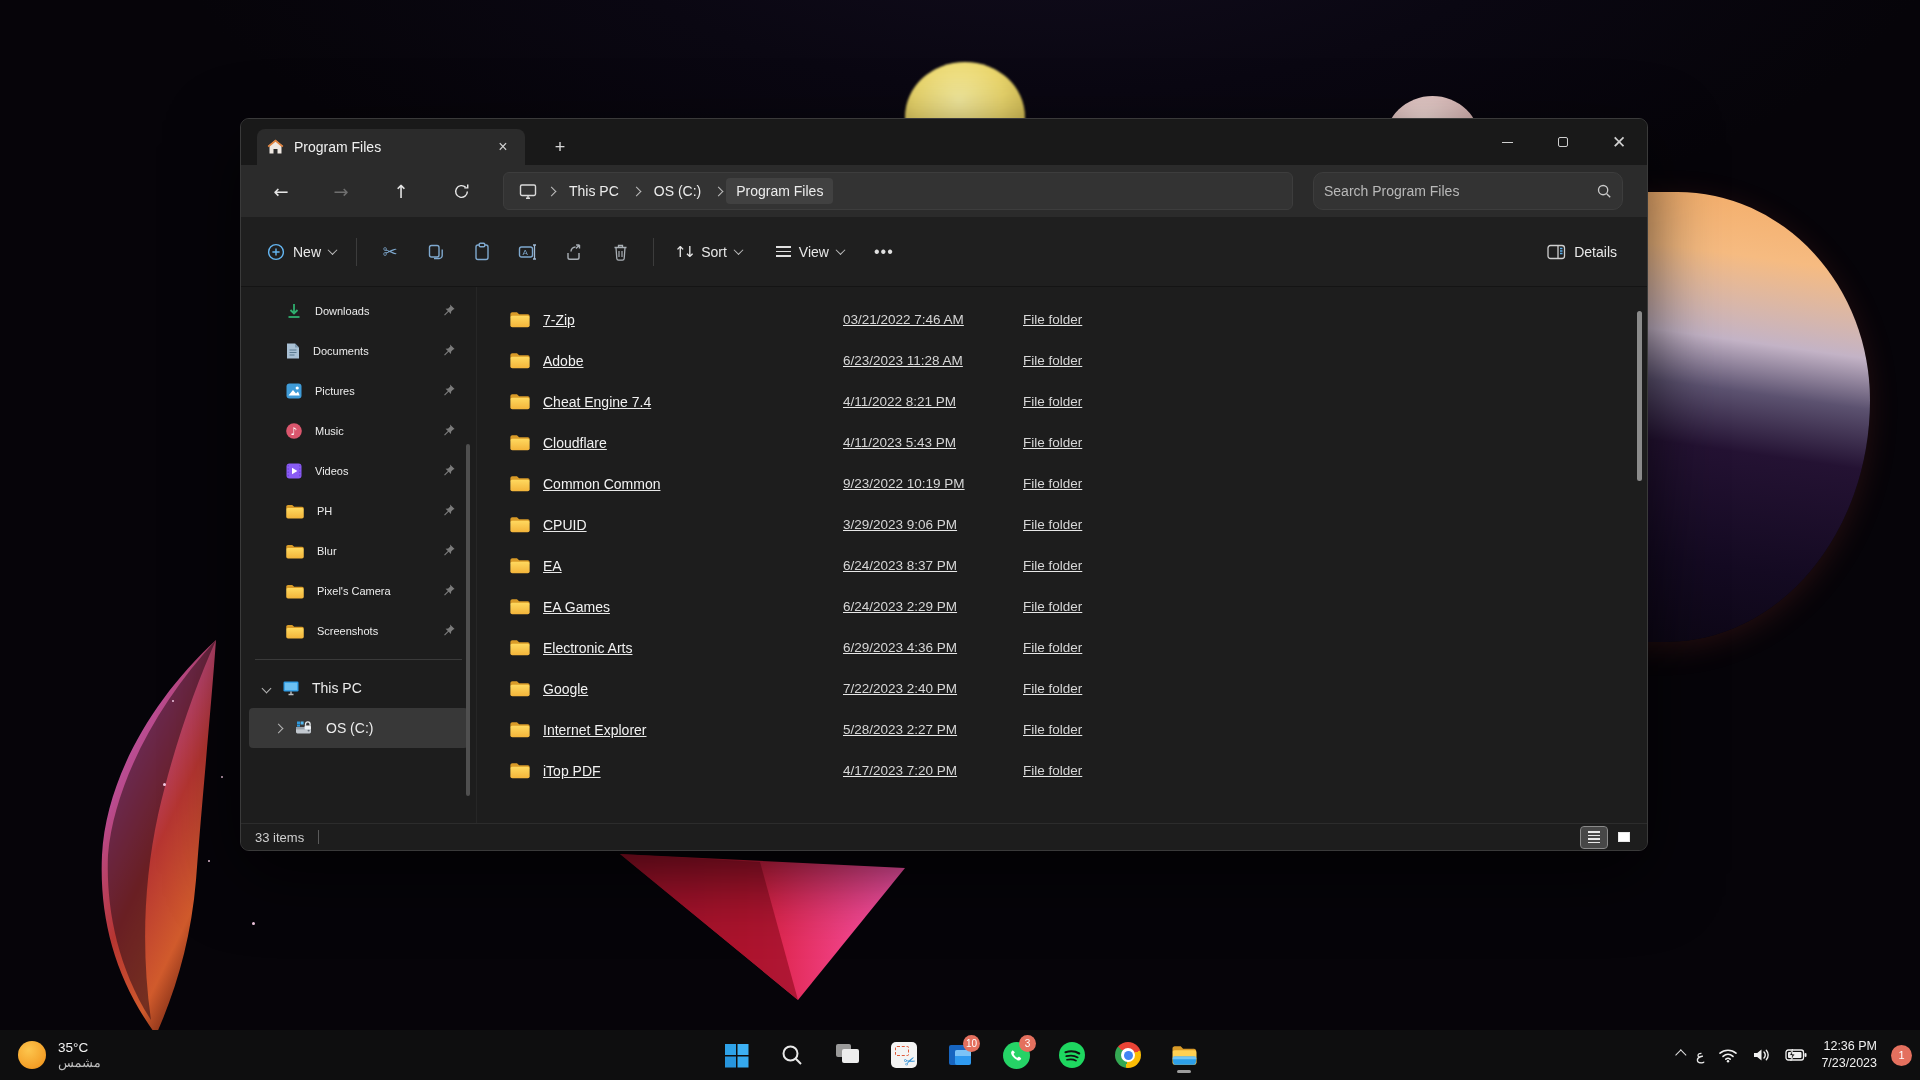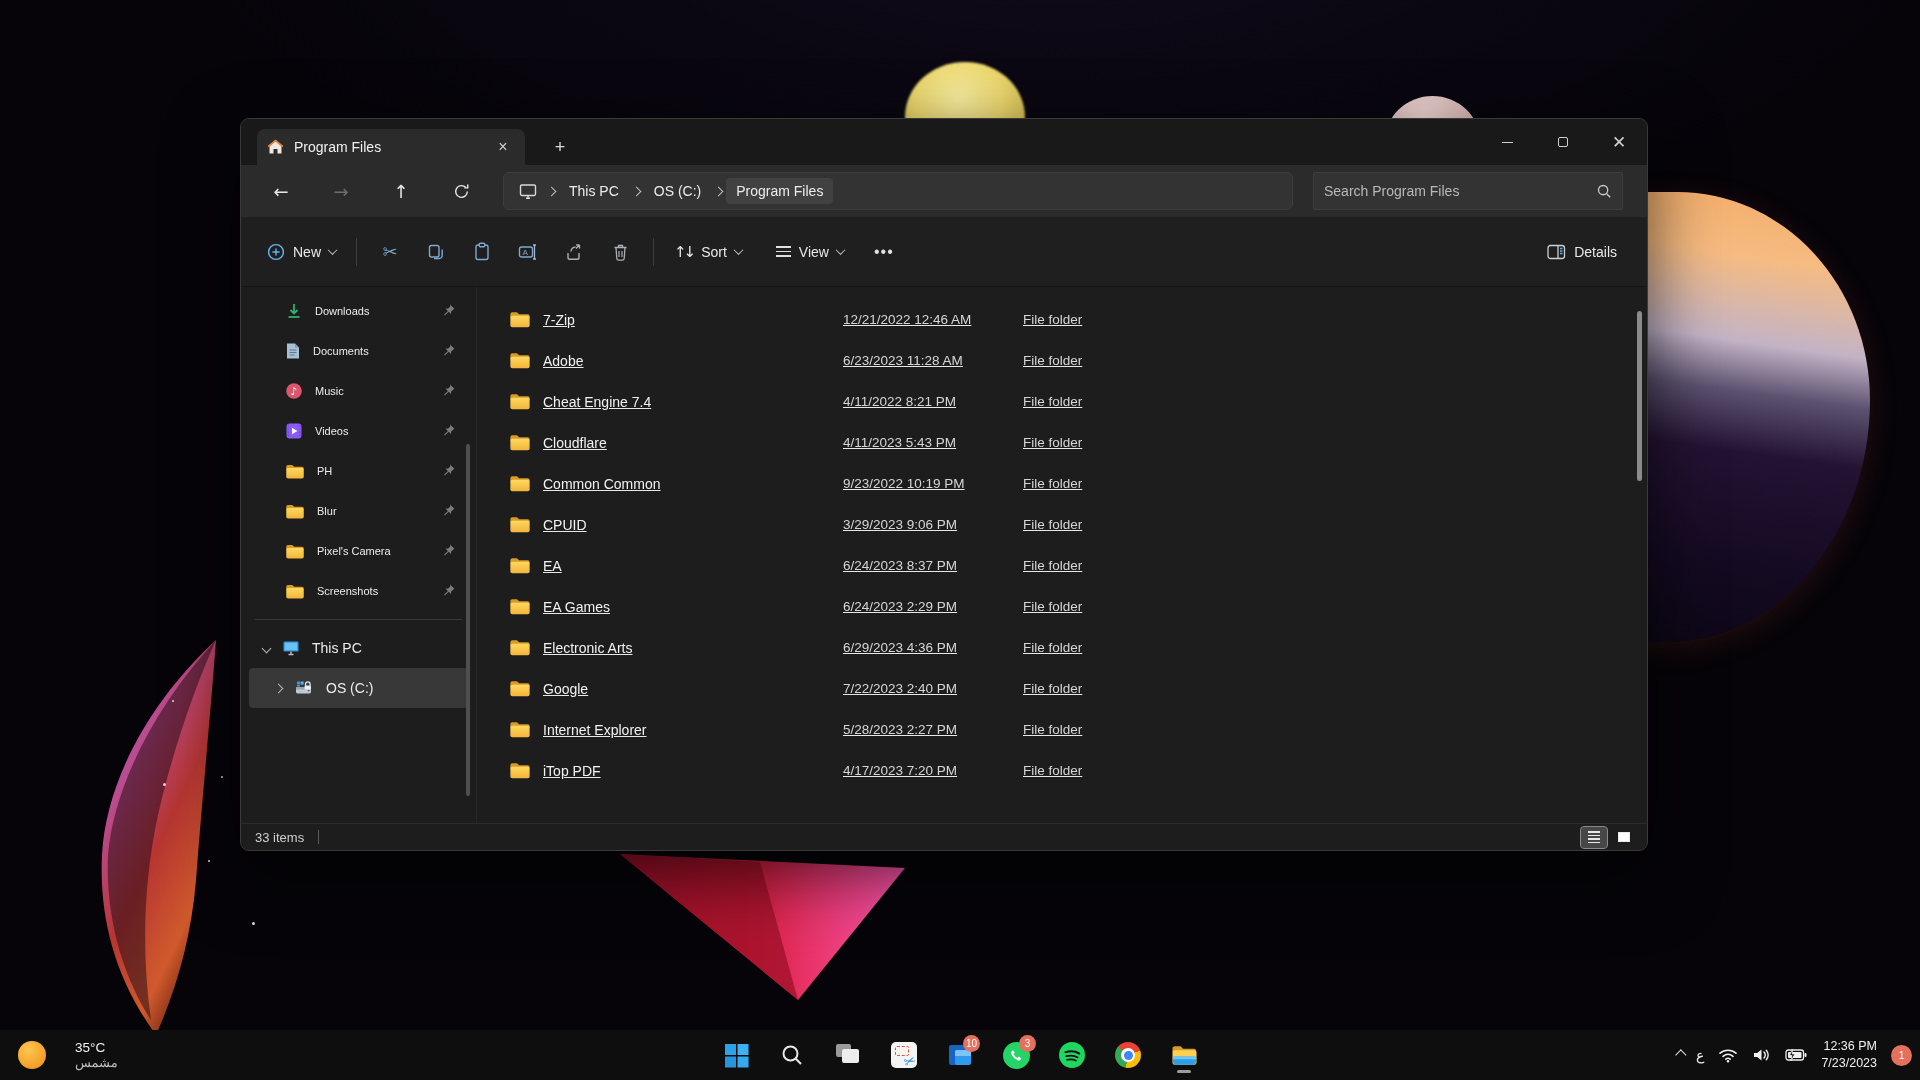--- a/index.html
+++ b/index.html
@@ -48,21 +48,21 @@
   .navbtn.fwd { color:#6f6f6f; margin-left:24px; }
   .navbtn.up { margin-left:24px; }
   .navbtn.refresh { margin-left:24px; }
   .breadcrumb { position:absolute; left:262px; top:7px; width:790px; height:38px; background:#333333;
     border:1px solid #3d3d3d; border-radius:6px; display:flex; align-items:center; padding:0 8px; }
   .bc-item { font-size:14px; color:#ececec; padding:5px 10px; border-radius:4px; white-space:nowrap; }
   .bc-item.current { background:#414141; }
   .bc-sep { width:7px; height:7px; border-right:1.4px solid #bdbdbd; border-bottom:1.4px solid #bdbdbd;
     transform:rotate(-45deg); margin:0 4px; }
   .searchbox { position:absolute; right:24px; top:7px; width:310px; height:38px; background:#333333;
-    border:1px solid #3d3d3d; border-radius:1px; display:flex; align-items:center; padding:0 10px; }
+    border:1px solid #3d3d3d; border-radius:10px; display:flex; align-items:center; padding:0 10px; }
   .searchbox input { flex:1; background:transparent; border:none; outline:none; color:#dedede;
     font-size:14px; font-family:"Liberation Sans",sans-serif; }
   .searchbox input::placeholder { color:#b9b9b9; }
 
   .toolbar { position:relative; height:70px; background:#1f1f1f; border-bottom:1px solid #141414;
     display:flex; align-items:center; padding:0 16px; }
   .tbtn { display:flex; align-items:center; gap:8px; padding:8px 10px; border-radius:5px;
     font-size:14px; color:#e8e8e8; }
   .tool-ico { width:34px; height:34px; display:flex; align-items:center; justify-content:center;
     border-radius:5px; margin:0 6px; }
@@ -116,21 +116,21 @@
   .viewtoggles { position:absolute; right:10px; display:flex; gap:4px; }
   .vt { width:26px; height:21px; display:flex; align-items:center; justify-content:center; border-radius:3px; }
   .vt.active { background:#474747; outline:1px solid #8a8a8a; }
   .vt-lines { display:flex; flex-direction:column; gap:2px; }
   .vt-lines span { width:12px; height:1.5px; background:#e8e8e8; display:block; }
   .vt-sq { width:12px; height:10px; border:1.5px solid #e8e8e8; background:#fff; }
 
   
   .taskbar { position:absolute; left:0; bottom:0; width:1920px; height:50px; background:#0e0e0f;
     z-index:6; display:flex; align-items:center; }
-  .weather { position:absolute; left:10px; display:flex; align-items:center; gap:29px; padding:4px 8px; }
+  .weather { position:absolute; left:10px; display:flex; align-items:center; gap:12px; padding:4px 8px; }
   .sun { width:28px; height:28px; border-radius:50%;
     background:radial-gradient(circle at 38% 32%, #fdc64e 0%, #f49f27 70%, #d97f12 100%); }
   .wtemp { font-size:13.5px; color:#f2f2f2; }
   .wcond { font-size:13px; color:#bdbdbd; font-family:sans-serif; }
   .centericons { position:absolute; left:50%; transform:translateX(-50%); display:flex; gap:16px; }
   .tico { position:relative; width:40px; height:40px; display:flex; align-items:center; justify-content:center;
     border-radius:5px; }
   .badge { position:absolute; top:0; right:0; min-width:17px; height:17px; border-radius:9px; background:#e4705e;
     color:#fff; font-size:10px; display:flex; align-items:center; justify-content:center; padding:0 3px; }
   .runline { position:absolute; bottom:2px; left:50%; transform:translateX(-50%); width:14px; height:3px;
@@ -366,20 +366,31 @@
             <path d="M10 1.5 l4 4 h-4 z" fill="#7d99b0"></path>
             <path d="M4.5 8 h7 M4.5 10.5 h7 M4.5 13 h5" stroke="#5b7causes0" stroke-width="1"></path>
             <path d="M4.5 8 h7 M4.5 10.5 h7 M4.5 13 h5" stroke="#5b7a90" stroke-width="1"></path>
           </svg>
           <span class="lbl">Documents</span>
           <svg class="side-pin" width="14" height="14">
               <use href="#sym-pin"></use>
             </svg>
         </div>
 
+        <div class="side-item">
+          <svg width="18" height="18" viewBox="0 0 18 18">
+            <rect x="1.5" y="1.5" width="15" height="15" rx="3" fill="#3f9bd8"></rect>
+            <path d="M3.5 13.5 L8 8 L11 11.5 L13 9.5 L14.7 13.5 z" fill="#fff"></path>
+            <circle cx="12.2" cy="6" r="1.6" fill="#fff"></circle>
+          </svg>
+          <span class="lbl">Pictures</span>
+          <svg class="side-pin" width="14" height="14">
+              <use href="#sym-pin"></use>
+            </svg>
+        </div>
 
         <div class="side-item">
           <svg width="18" height="18" viewBox="0 0 18 18">
             <circle cx="9" cy="9" r="7.8" fill="#da566d"></circle>
             <text x="5.6" y="12.6" font-size="10.5" fill="#fff" font-family="DejaVu Sans">♪</text>
           </svg>
           <span class="lbl">Music</span>
           <svg class="side-pin" width="14" height="14">
               <use href="#sym-pin"></use>
             </svg>
@@ -471,21 +482,21 @@
       <div class="content">
 
         <div class="rows">
           <div class="row">
             <div class="cell-name">
                 <svg width="22" height="19">
                   <use href="#sym-folder"></use>
                 </svg>
                 <span>7-Zip</span>
               </div>
-            <div class="cell">12/21/2022 12:46 AM</div>
+            <div class="cell">03/21/2022 7:46 AM</div>
               <div class="cell">File folder</div>
               <div class="cell"></div>
           </div>
           <div class="row">
             <div class="cell-name">
                 <svg width="22" height="19">
                   <use href="#sym-folder"></use>
                 </svg>
                 <span>Adobe</span>
               </div>

